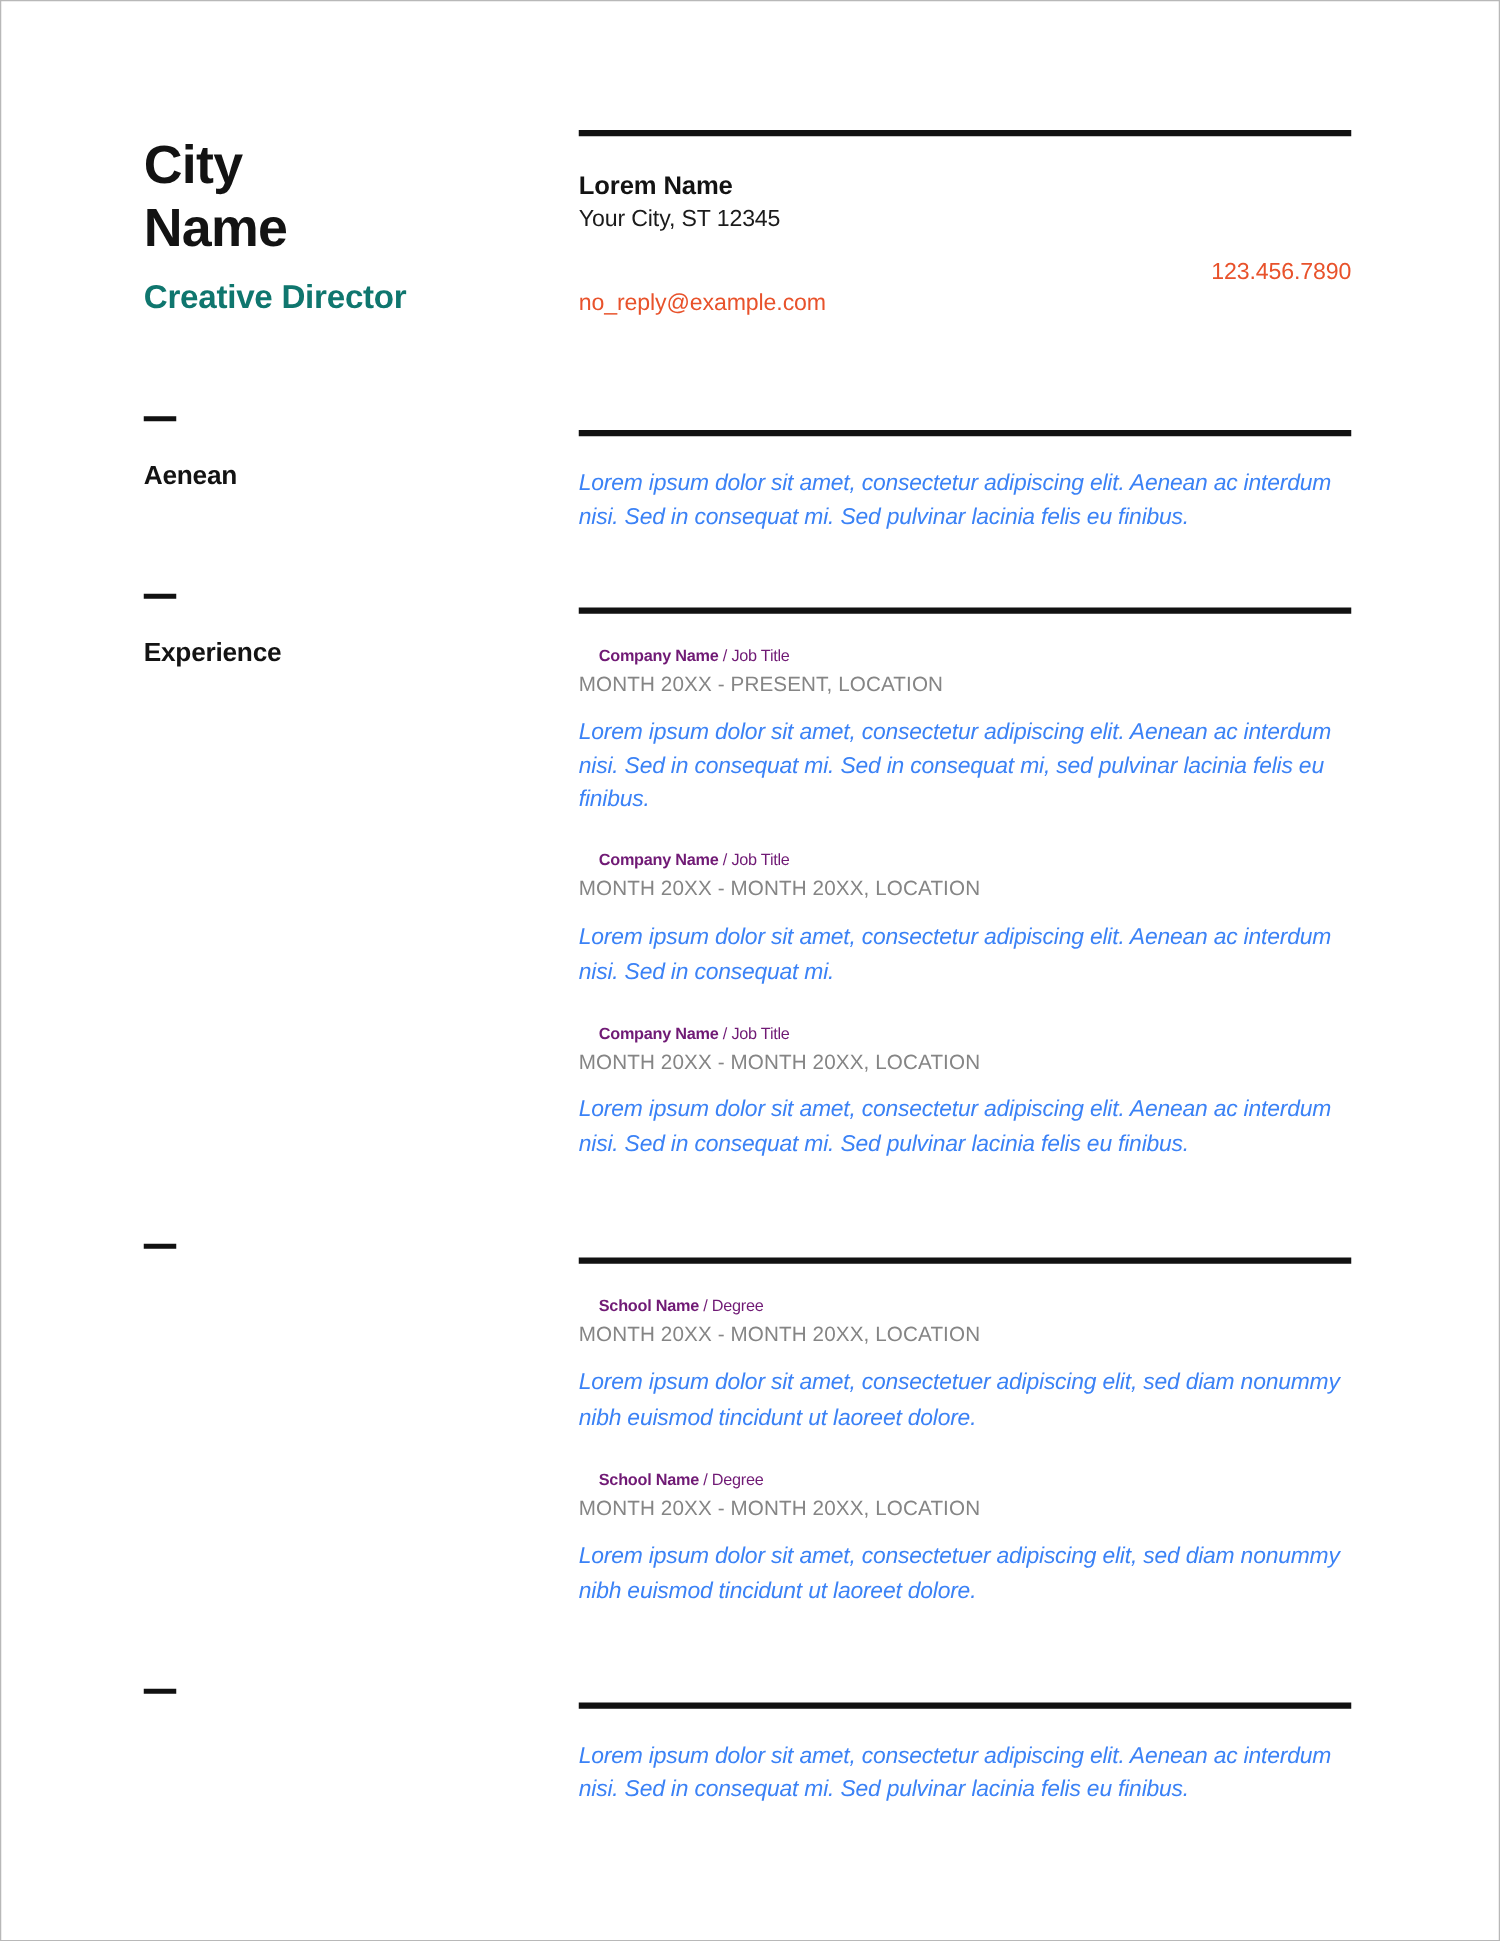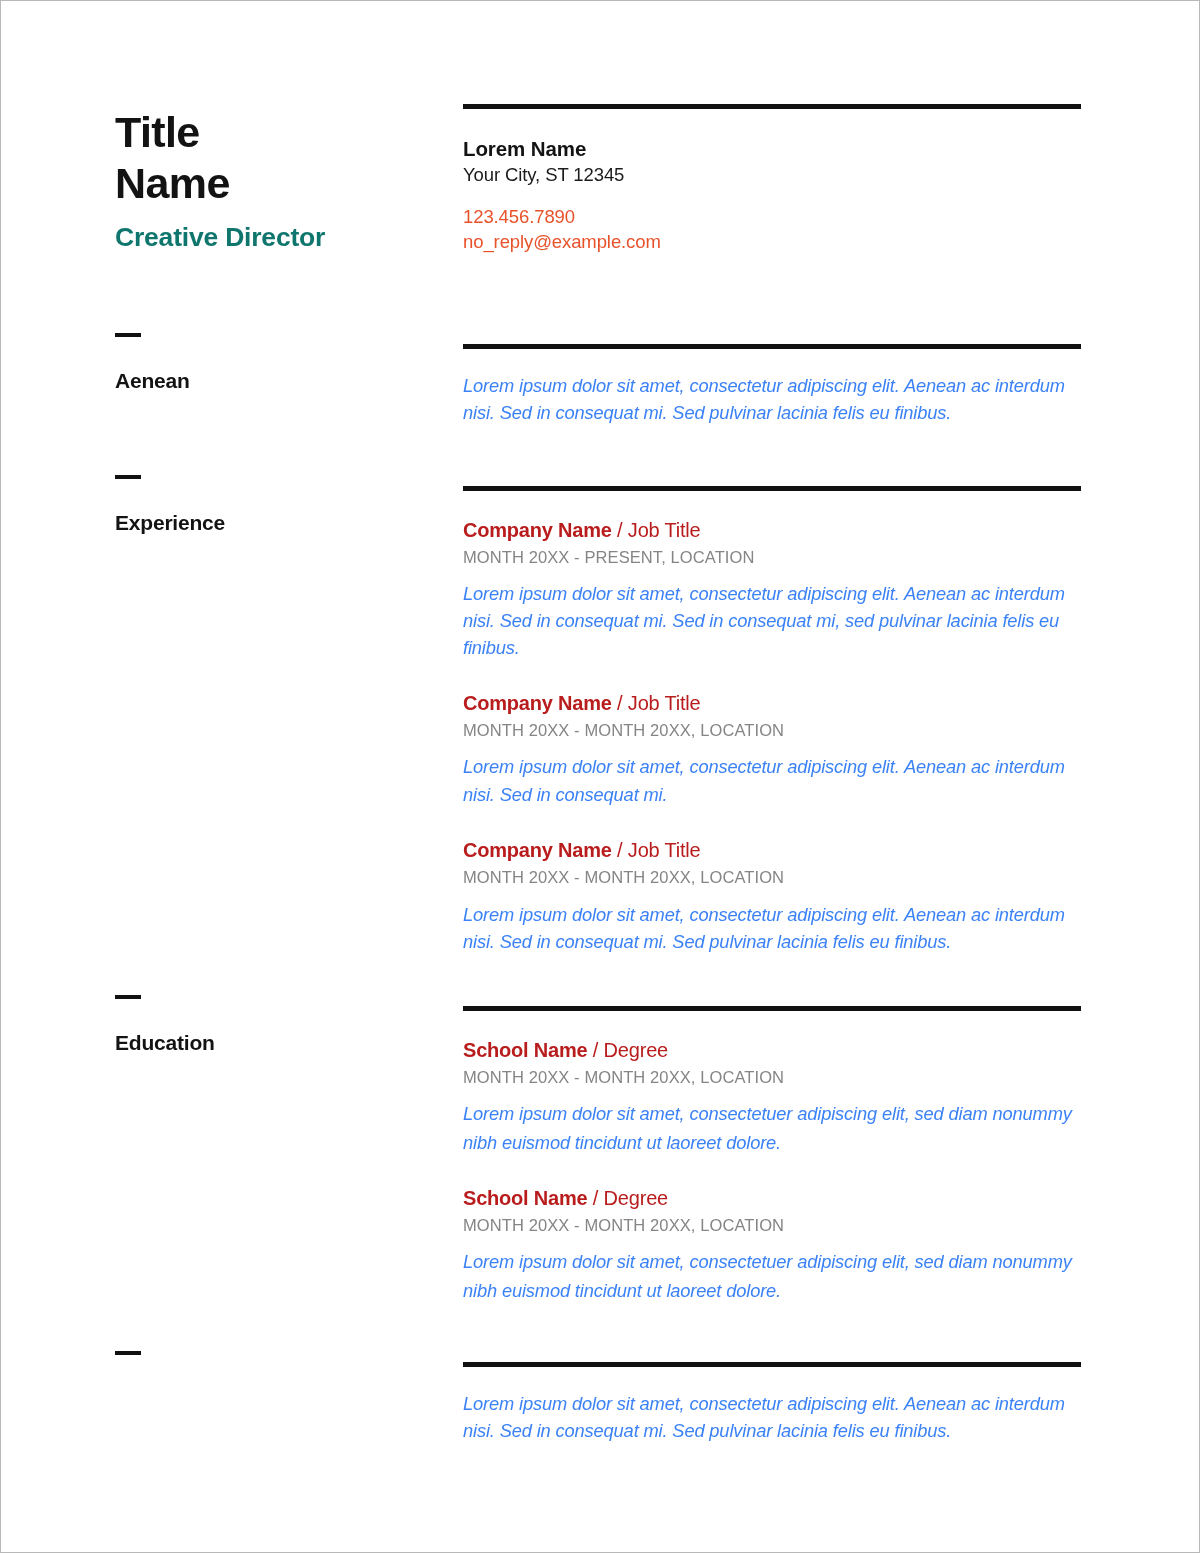--- a/index.html
+++ b/index.html
@@ -102,24 +102,25 @@
   
   .body-text {
     font-size: 18.3px;
     color: #3b82f6;
     line-height: 1.48;
     letter-spacing: -0.15px;
     font-style: italic;
   }
 
   .entry-title {
-    font-size: 20px;
-    color: #b91c1c;
+    font-size: 13px;
+    color: #701a75;
     letter-spacing: -0.2px;
     line-height: 1.3;
+    margin-left: 16px;
   }
   .entry-title .org {
     font-weight: bold;
   }
   .entry-title .sep {
     font-weight: normal;
   }
   .entry-title .role {
     font-weight: normal;
   }
@@ -138,31 +139,31 @@
   }
   .entry:last-child { margin-bottom: 0; }
 </style>
 </head>
 <body>
 
 <div class="page">
 
   <div class="row" style="top:103px;">
     <div class="label-col">
-      <div class="hdr-name">Title</div>
+      <div class="hdr-name">City</div>
       <div class="hdr-name" style="margin-top:-6px;">Name</div>
       <div class="hdr-role">Creative Director</div>
     </div>
 
     <div class="content-col">
       <div class="rule"></div>
       <div style="margin-top:26px;">
         <div class="contact-name">Lorem Name</div>
         <div class="contact-line">Your City, ST 12345</div>
-        <div class="contact-accent" style="margin-top:18px;">123.456.7890</div>
+        <div class="contact-accent" style="margin-top:18px;text-align:right;">123.456.7890</div>
         <div class="contact-accent">no_reply@example.com</div>
       </div>
     </div>
   </div>
 
   <div class="row" style="top:332px;">
     <div class="label-col">
       <div class="dash"></div>
       <div class="sec-label" style="margin-top:31px;">Aenean</div>
     </div>
@@ -205,21 +206,20 @@
           <div class="body-text entry-desc">Lorem ipsum dolor sit amet, consectetur adipiscing elit. Aenean ac interdum nisi. Sed in consequat mi. Sed pulvinar lacinia felis eu finibus.</div>
         </div>
 
       </div>
     </div>
   </div>
 
   <div class="row" style="top:994px;">
     <div class="label-col">
       <div class="dash"></div>
-      <div class="sec-label" style="margin-top:31px;">Education</div>
     </div>
     <div class="content-col" style="top:11px;">
       <div class="rule"></div>
       <div style="margin-top:26px;">
 
         <div class="entry">
           <div class="entry-title">
             <span class="org">School Name</span><span class="sep"> / </span><span class="role">Degree</span>
           </div>
           <div class="entry-meta">MONTH 20XX - MONTH 20XX,  LOCATION</div>

